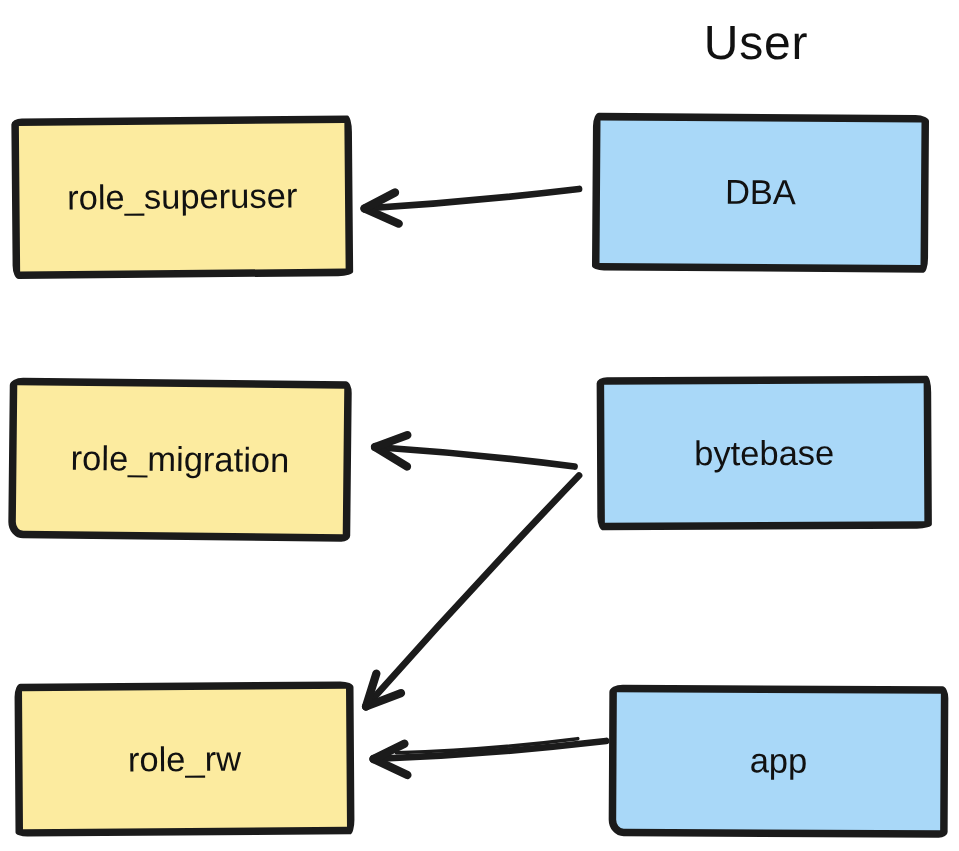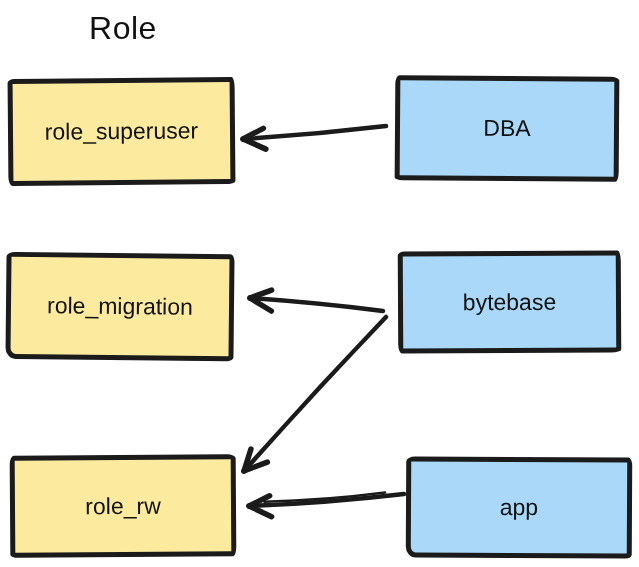--- a/index.html
+++ b/index.html
@@ -37,22 +37,22 @@
   #n-bytebase      {left:398px;top:251px; width:223px;height:102px;transform:rotate(-0.3deg);}
   #n-role_rw       {left:10px; top:455px; width:226px;height:102px;transform:rotate(-0.4deg);}
   #n-app           {left:406px;top:457px; width:226px;height:101px;transform:rotate(0.3deg);}
   .node span{pointer-events:none;}
 </style>
 </head>
 <body>
 
 <div class="canvas">
 
-  <div class="col-title" id="t-role">Role</div>
 
+  <div class="col-title" id="t-user">User</div>
 
   <svg id="edges" width="639" height="567" viewBox="0 0 639 567">
       <g>
         <path d="M 386 126 Q 314.68107149208504 134.4917864129354 243 139" fill="none" stroke="#1b1b1b" stroke-width="4.5" stroke-linecap="round"></path>
         <path d="M 243 139 L 265.85577788211845 149.12982810334245" fill="none" stroke="#1b1b1b" stroke-width="5.5" stroke-linecap="round"></path>
         <path d="M 243 139 L 263.37095860276554 128.32179576874404" fill="none" stroke="#1b1b1b" stroke-width="5.5" stroke-linecap="round"></path>
       </g>
       <g>
         <path d="M 383 311 Q 316.69456151469194 302.509486041998 250 298" fill="none" stroke="#1b1b1b" stroke-width="4.5" stroke-linecap="round"></path>
         <path d="M 250 298 L 271.3455680211646 311.01409719703355" fill="none" stroke="#1b1b1b" stroke-width="5.5" stroke-linecap="round"></path>

